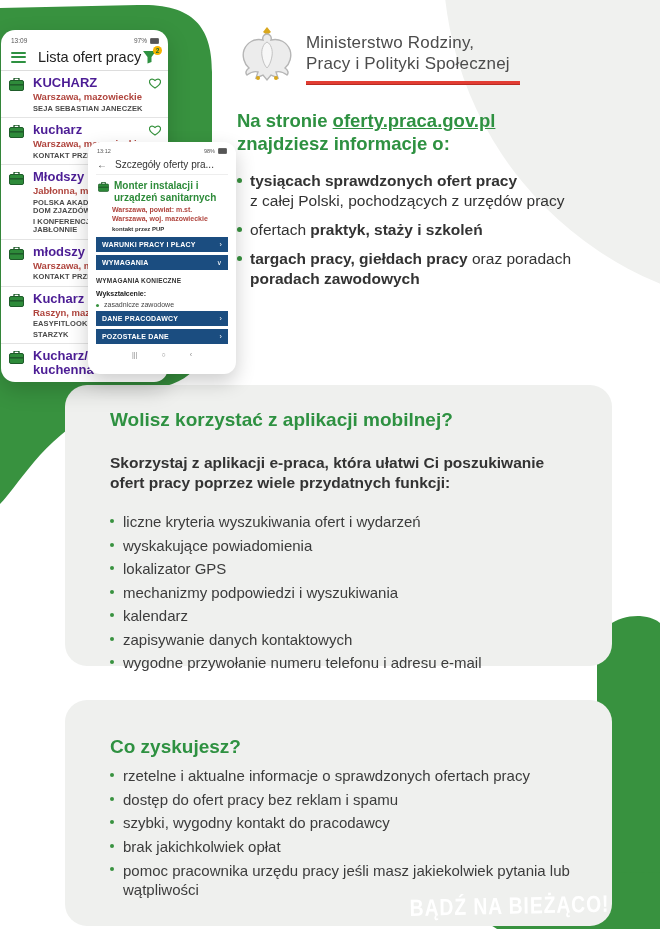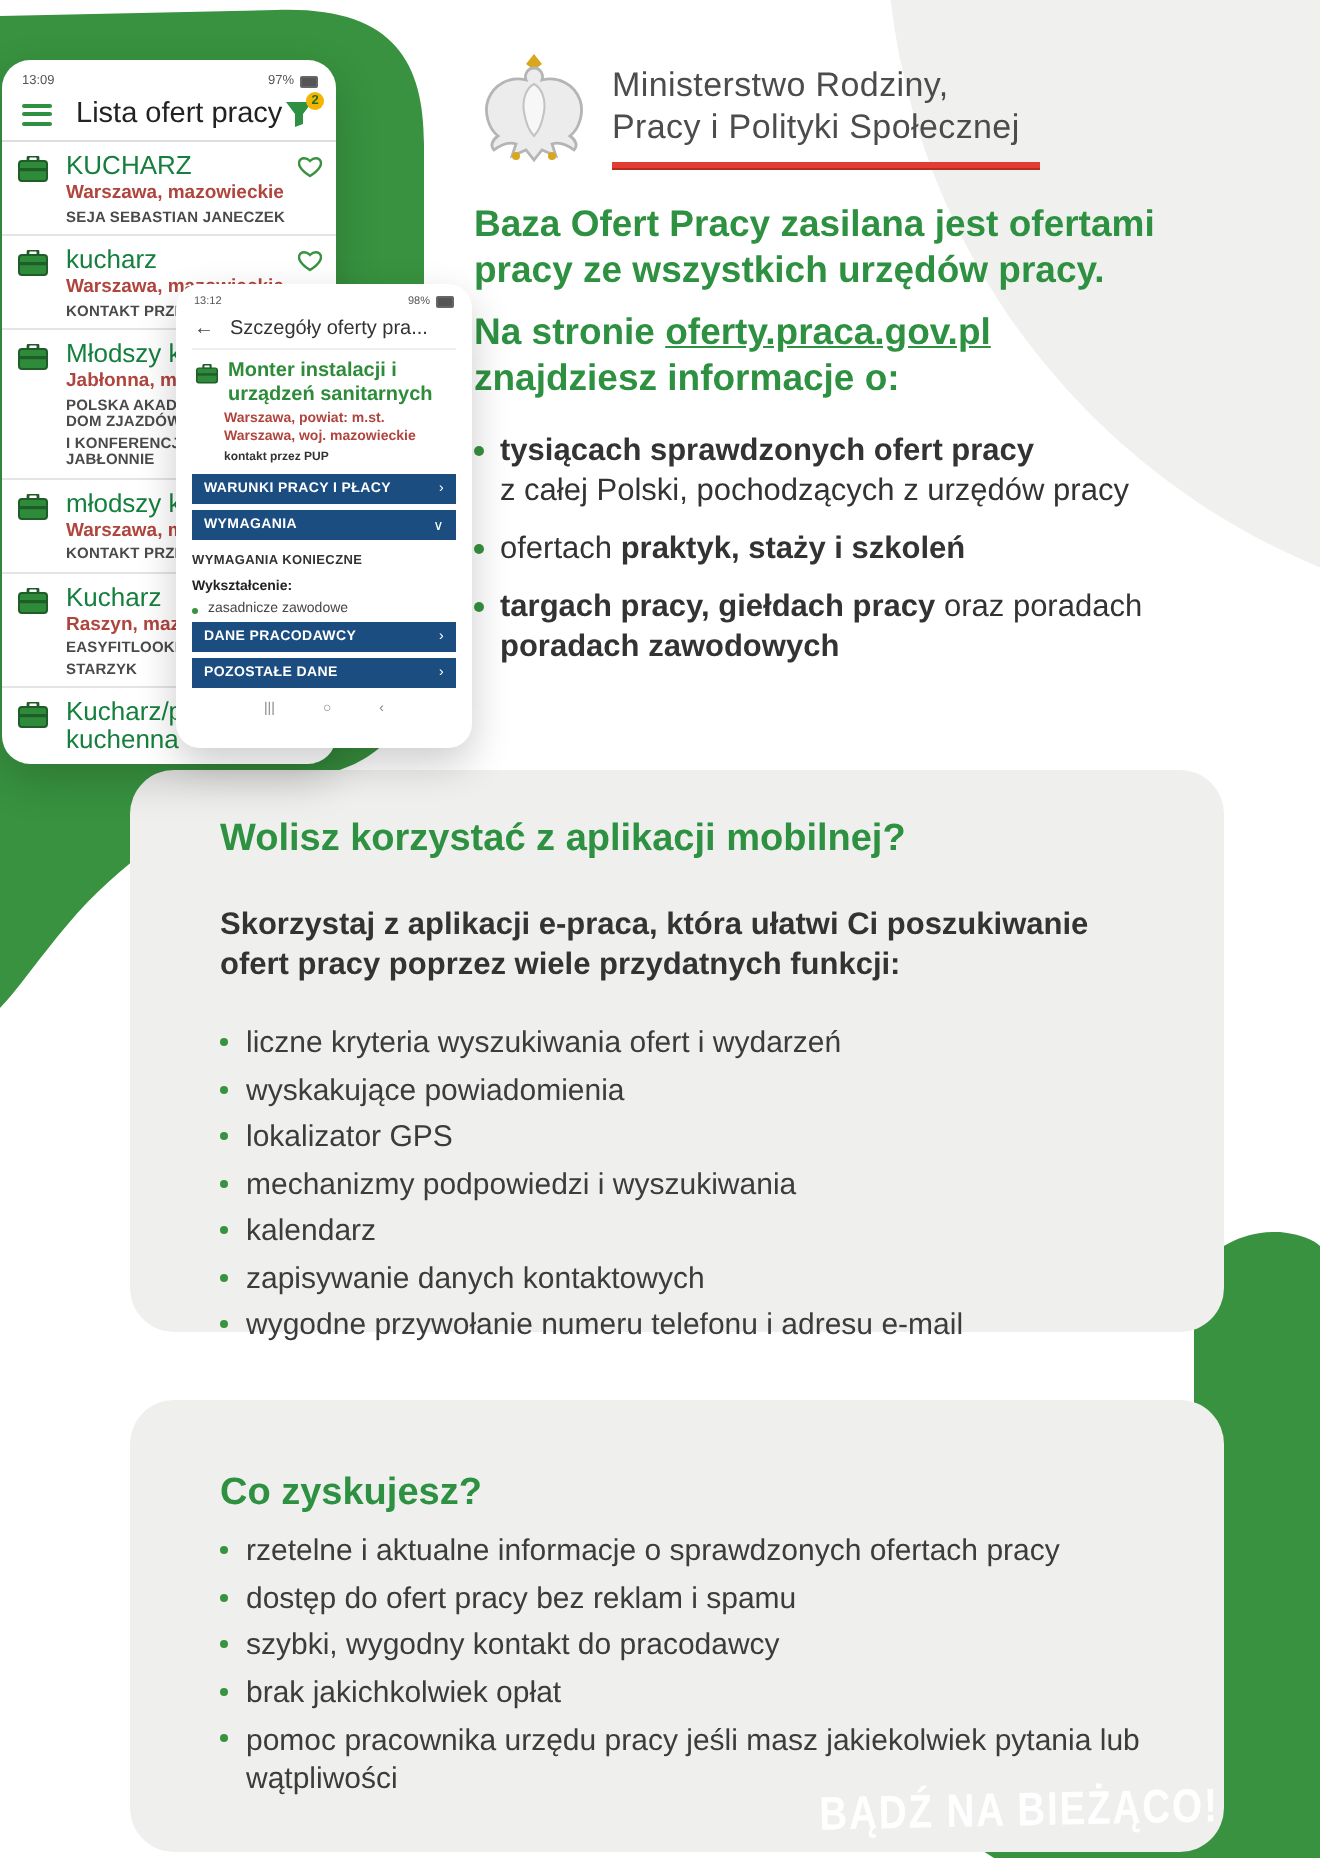--- a/index.html
+++ b/index.html
@@ -50,21 +50,21 @@
   .batt{width:7px;height:4px;border:1px solid #666;border-radius:1px;background:#555;}
   .p1-appbar{display:flex;align-items:center;padding:3px 10px 5px 10px;border-bottom:1px solid #ddd;}
   .burger{width:15px;display:flex;flex-direction:column;gap:2.5px;}
   .burger div{height:2px;background:#2e9141;border-radius:1px;}
   .p1-title{font-size:14.5px;color:#222;margin-left:12px;font-weight:400;}
   .filter-wrap{margin-left:auto;position:relative;width:16px;height:14px;}
   .badge{position:absolute;right:-4px;top:-4px;width:9px;height:9px;border-radius:50%;
          background:#f5b400;color:#1e6b2a;font-size:6.5px;font-weight:700;
          display:flex;align-items:center;justify-content:center;}
   .listing{position:relative;padding:5px 22px 4px 32px;border-bottom:1px solid #e4e4e4;}
-  .l-title{font-size:13px;line-height:14px;font-weight:400;color:#15803d;}
+  .l-title{font-size:13px;line-height:14px;font-weight:700;color:#4c1d95;}
   .l-loc{font-size:9.5px;line-height:10.5px;font-weight:700;color:#b0453e;margin-top:2px;}
   .l-emp{font-size:7.5px;line-height:8.5px;font-weight:700;color:#4a4a4a;margin-top:2px;letter-spacing:.1px;}
   .case-ic{position:absolute;left:8px;top:7px;}
   .heart-ic{position:absolute;right:7px;top:7px;}
   .p1-tabs{display:flex;justify-content:space-around;align-items:center;padding:4px 2px 2px 2px;}
   
   .phone2{position:absolute;left:88px;top:142px;width:148px;height:232px;background:#fff;
           border-radius:12px;box-shadow:0 8px 20px rgba(0,0,0,.2);z-index:4;overflow:hidden;
           box-sizing:border-box;padding:4px 8px 0 8px;}
   .p2-status{display:flex;justify-content:space-between;align-items:center;
@@ -116,21 +116,20 @@
       <circle cx="35" cy="52" r="2" fill="#d9a71d"></circle>
     </svg>
     <div class="logo-text">
       <div class="logo-line">Ministerstwo Rodziny,</div>
       <div class="logo-line">Pracy i Polityki Społecznej</div>
       <div class="logo-underline"></div>
     </div>
   </div>
 
   <div class="intro">
-    <p class="intro-head">Baza Ofert Pracy zasilana jest ofertami pracy ze wszystkich urzędów pracy.</p>
     <p class="intro-sub"><span>Na stronie </span><a class="intro-link">oferty.praca.gov.pl</a><span class="blk">znajdziesz informacje o:</span></p>
     <div class="intro-bullets">
       <div class="bullet-row">
         <span class="dot"></span>
         <span class="b blk">tysiącach sprawdzonych ofert pracy</span>
         <span class="blk">z całej Polski, pochodzących z urzędów pracy</span>
       </div>
       <div class="bullet-row">
         <span class="dot"></span>
         <span>ofertach </span>

